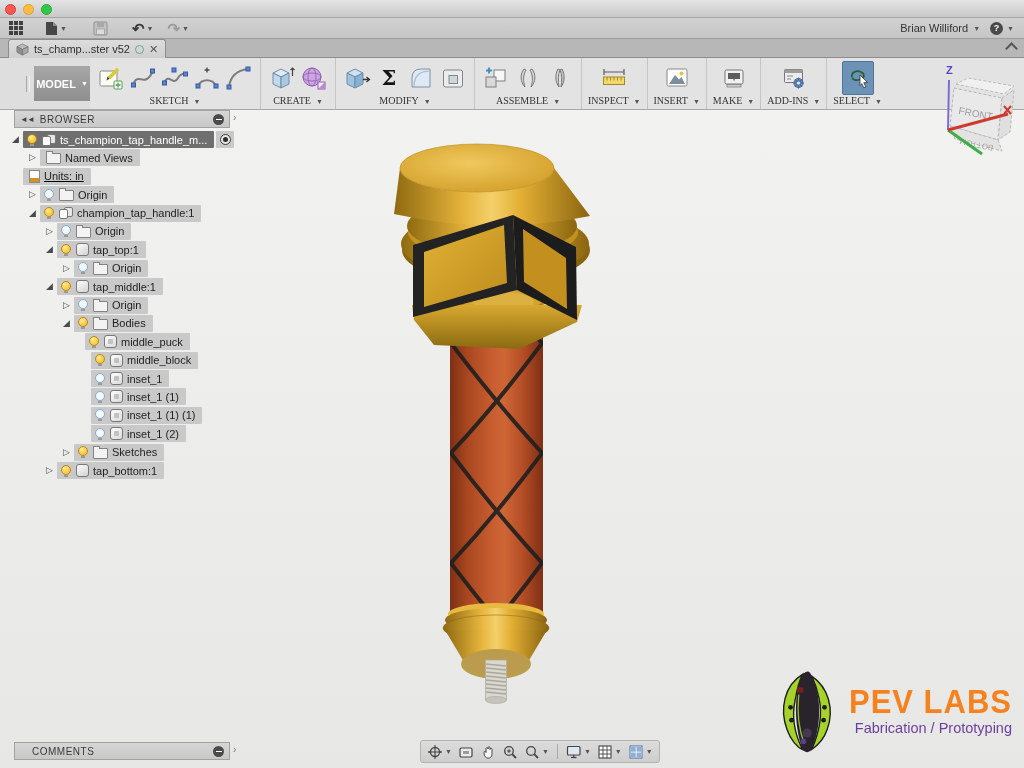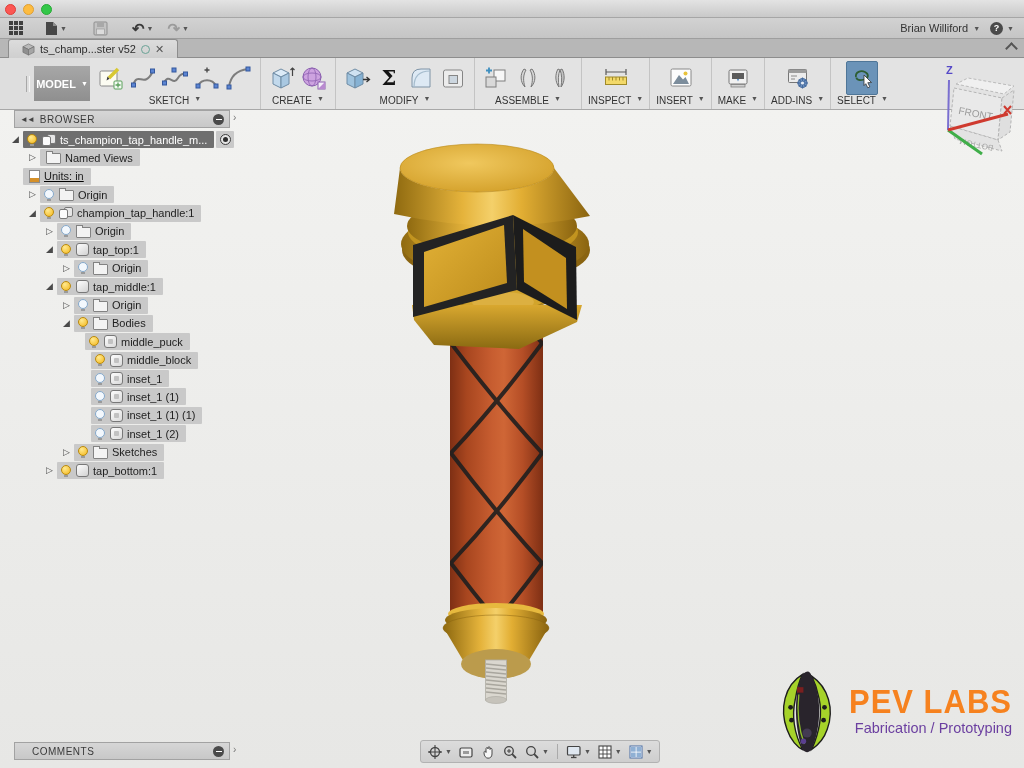--- a/index.html
+++ b/index.html
@@ -29,42 +29,42 @@
   .username{font-size:11px;color:#333;display:flex;align-items:center;gap:3px;}
   .helpwrap{display:flex;align-items:center;gap:2px;}
   .helpcircle{width:13px;height:13px;border-radius:50%;background:#4a4a4a;color:#fff;
     font-size:9px;font-weight:bold;display:flex;align-items:center;justify-content:center;}
 
   
   .tabbar{position:absolute;left:0;top:39px;width:100%;height:18px;background:#b7b7b7;
     border-bottom:1px solid #8d8d8d;}
   .tab{position:absolute;left:8px;top:0;height:18px;background:linear-gradient(#dcdcdc,#cfcfcf);
     border:1px solid #8d8d8d;border-bottom:none;border-radius:3px 3px 0 0;
-    display:flex;align-items:center;padding:0 13px;gap:5px;}
+    display:flex;align-items:center;padding:0 7px;gap:5px;}
   .tablabel{font-size:11px;color:#2e2e2e;}
   .dirty-dot{width:7px;height:7px;border-radius:50%;border:1px solid #6aa396;background:transparent;}
   .tabclose{font-size:11px;color:#555;line-height:1;}
   .collapse-chevron{position:absolute;right:8px;top:5px;width:7px;height:7px;
     border-top:2px solid #555;border-right:2px solid #555;transform:rotate(-45deg);}
 
   
   .ribbon{position:absolute;left:0;top:58px;width:100%;height:51px;background:#e3e3e3;
     border-bottom:1px solid #a8a8a8;display:flex;align-items:stretch;}
   .model-area{display:flex;align-items:center;padding-left:26px;background:#dedede;}
   .grip{width:2px;height:16px;border-left:1px solid #a8a8a8;border-right:1px solid #f4f4f4;margin-right:4px;}
   .model-btn{width:56px;height:35px;background:linear-gradient(#a7a7a7,#8f8f8f);
     color:#fff;font-size:11px;font-weight:bold;display:flex;align-items:center;
     justify-content:center;gap:3px;}
   .model-btn .caret{color:#fff;}
   .rgroup{display:flex;flex-direction:column;align-items:center;justify-content:flex-start;
     border-right:1px solid #c4c4c4;padding:3px 6px 0 6px;}
   .ricons{display:flex;align-items:center;gap:2px;height:33px;}
   .rbtn{display:flex;align-items:center;justify-content:center;width:30px;height:32px;border-radius:2px;}
   .rbtn.active{background:#6b93b8;border:1px solid #4f7698;}
-  .rlabel{font-size:10px;color:#333;display:flex;align-items:flex-start;gap:3px;margin-top:1px;}
+  .rlabel{font-size:10px;color:#333;display:flex;align-items:flex-end;gap:3px;margin-top:1px;font-family:Liberation Serif, serif;}
 
   
   .viewport{position:absolute;left:0;top:110px;width:1024px;height:658px;
     background:linear-gradient(#f2f2f0,#e7e7e5);}
   .model-svg{position:absolute;left:380px;top:25px;}
   .viewcube{position:absolute;left:918px;top:-52px;}
 
   
   .panelbar{position:absolute;display:flex;align-items:center;height:18px;width:216px;
     background:linear-gradient(#d6d6d6,#c8c8c8);border:1px solid #a2a2a2;

